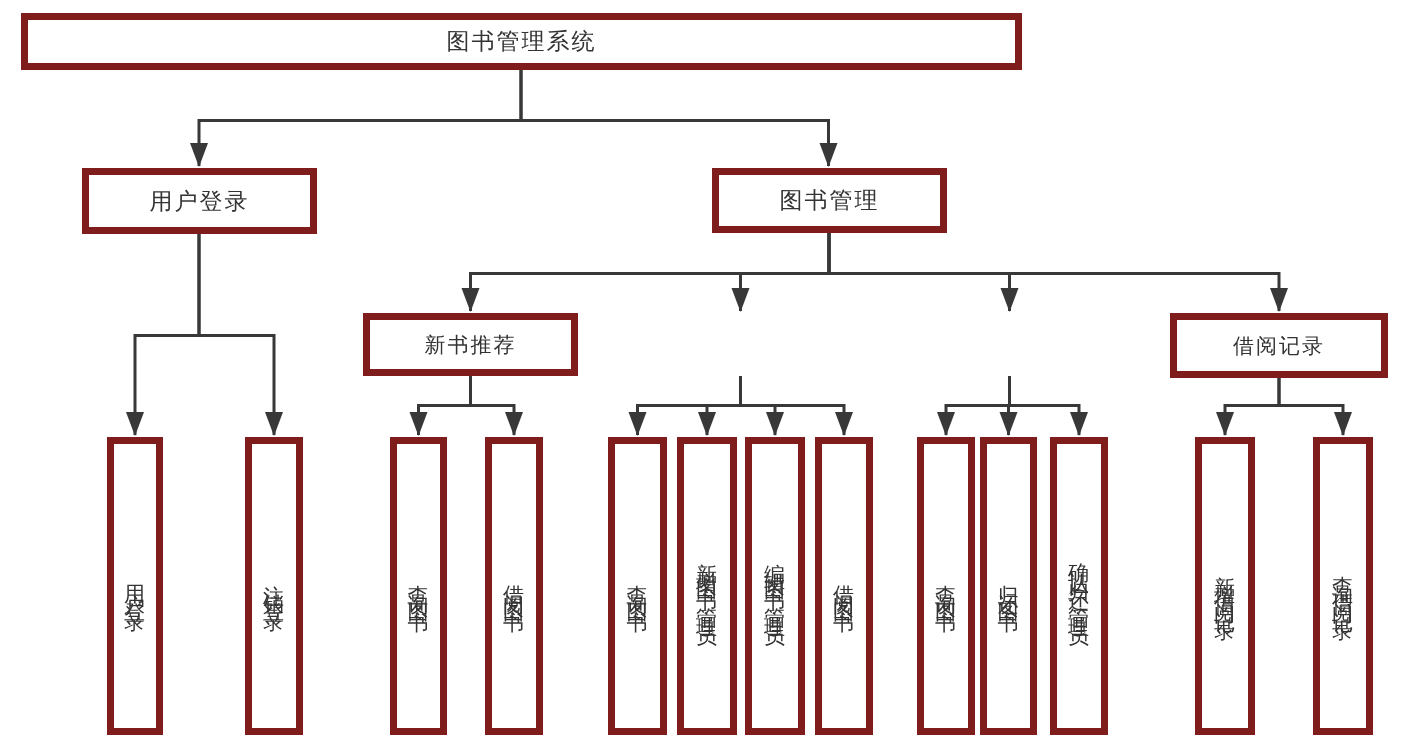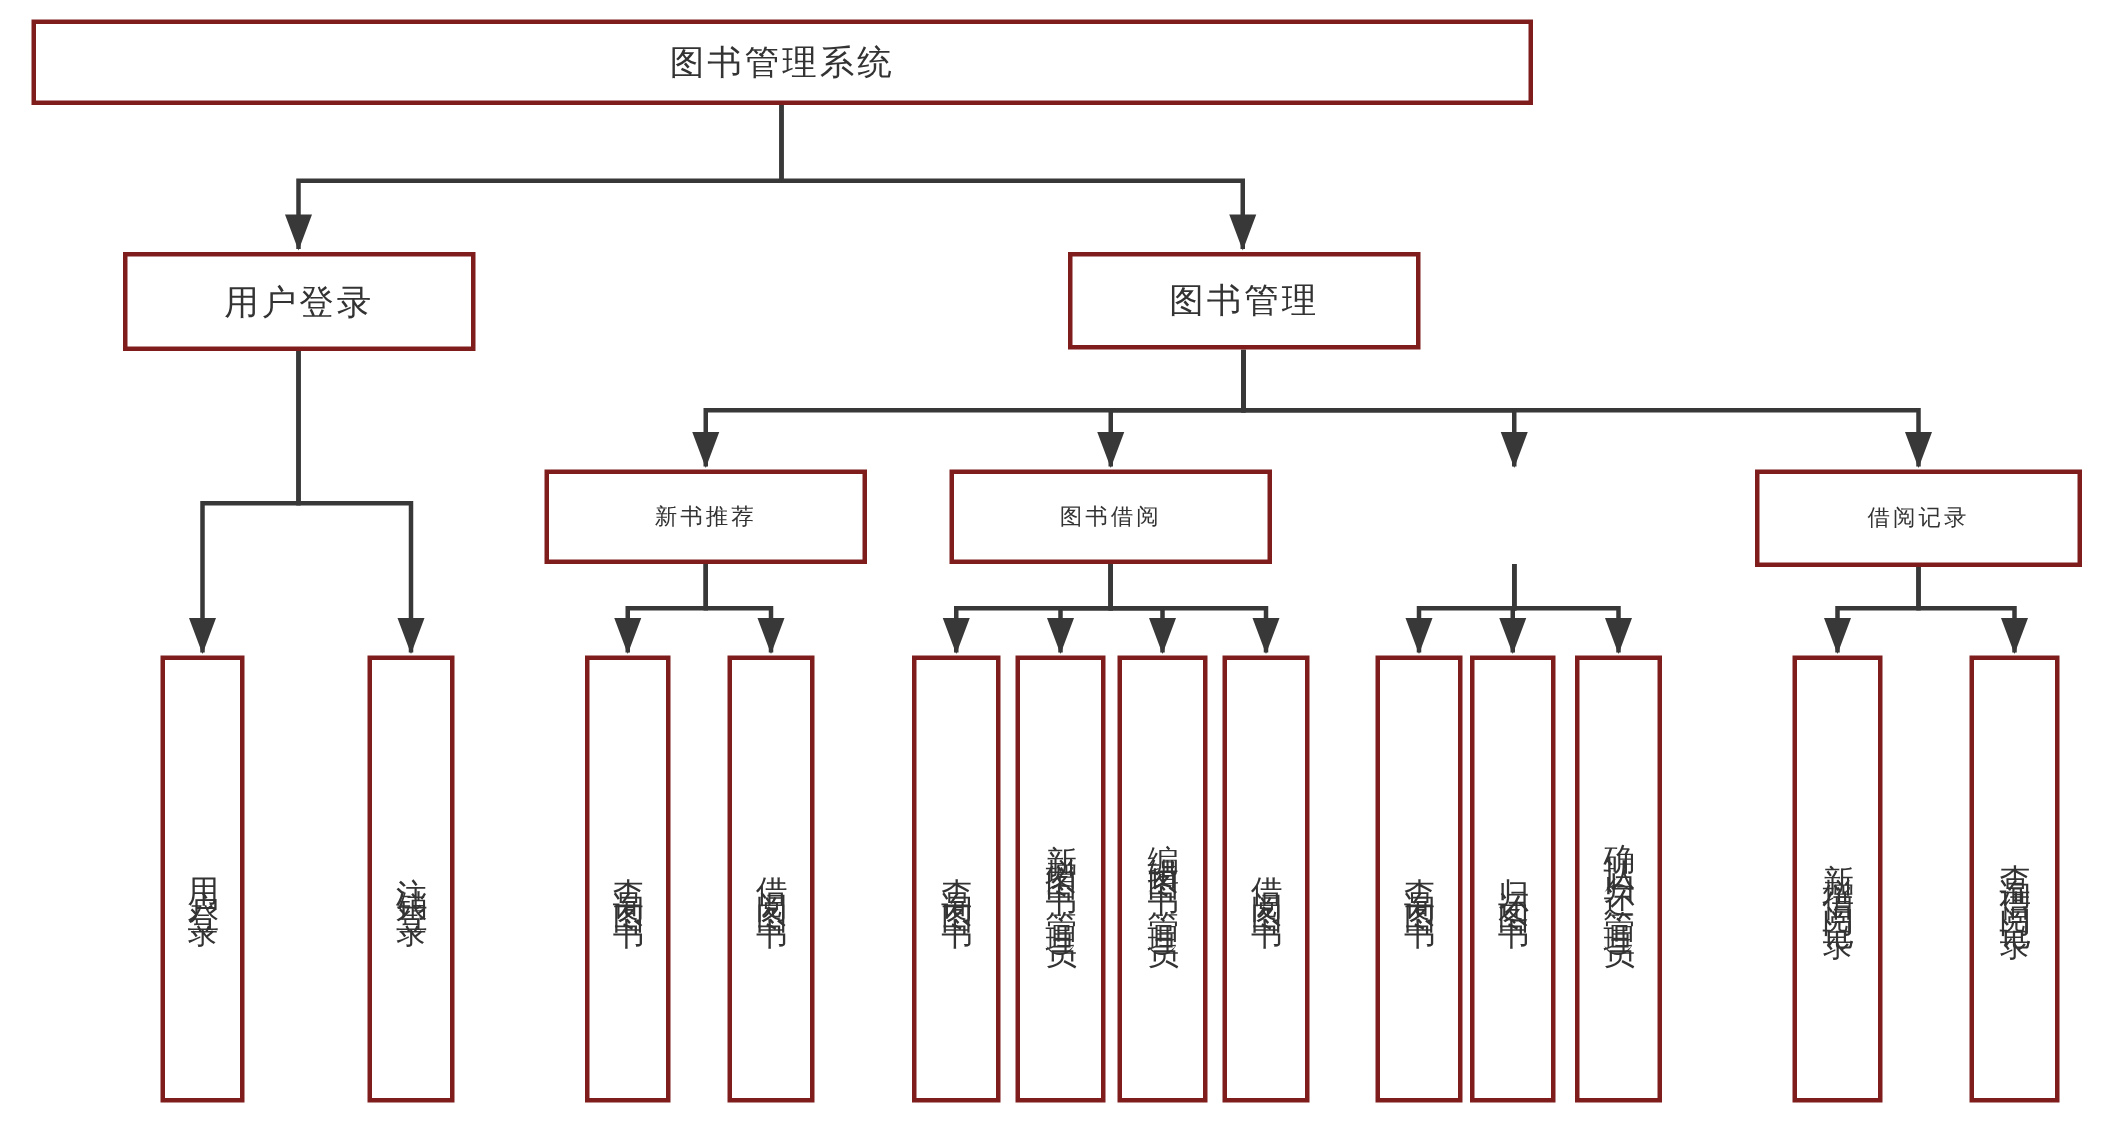--- a/index.html
+++ b/index.html
@@ -18,31 +18,31 @@
   #wires {
     position: absolute;
     left: 0; top: 0;
     width: 1405px; height: 747px;
     z-index: 0;
   }
   .node {
     position: absolute;
     box-sizing: border-box;
     background: #ffffff;
-    border: 3px solid #7f1d1d;
+    border: 7px solid #7f1d1d;
     color: #333333;
     display: flex;
     align-items: center;
     justify-content: center;
     z-index: 1;
   }
   .h-node { letter-spacing: 2px; }
   .root-node   { font-size: 23px; }
   .lvl2-node   { font-size: 23px; }
-  .lvl3-node   { font-size: 15px; }
+  .lvl3-node   { font-size: 21px; }
   .leaf-node {
     font-size: 21px;
     writing-mode: vertical-rl;
     letter-spacing: 9px;
     line-height: 1;
     top: 437px;
     height: 298px;
   }
   
   #n-root            { left: 21px;   top: 13px;  width: 1001px; height: 57px; }
@@ -116,21 +116,20 @@
       <path d="M1279,376 L1279,405.5 L1343,405.5 L1343,435" marker-end="url(#arrow)"></path>
     </g>
   </svg>
 
   <div id="n-root" class="node h-node root-node">图书管理系统</div>
 
   <div id="n-user-login" class="node h-node lvl2-node">用户登录</div>
   <div id="n-book-mgmt" class="node h-node lvl2-node">图书管理</div>
 
   <div id="n-new-book-rec" class="node h-node lvl3-node">新书推荐</div>
-  <div id="n-book-borrow" class="node h-node lvl3-node">图书借阅</div>
   <div id="n-borrow-records" class="node h-node lvl3-node">借阅记录</div>
 
   <div id="l-user-login" class="node leaf-node">用户登录</div>
   <div id="l-logout" class="node leaf-node">注销登录</div>
 
   <div id="l-nb-query" class="node leaf-node">查询图书</div>
   <div id="l-nb-borrow" class="node leaf-node">借阅图书</div>
 
   <div id="l-bb-query" class="node leaf-node">查询图书</div>
   <div id="l-bb-add" class="node leaf-node">新增图书（管理员）</div>

